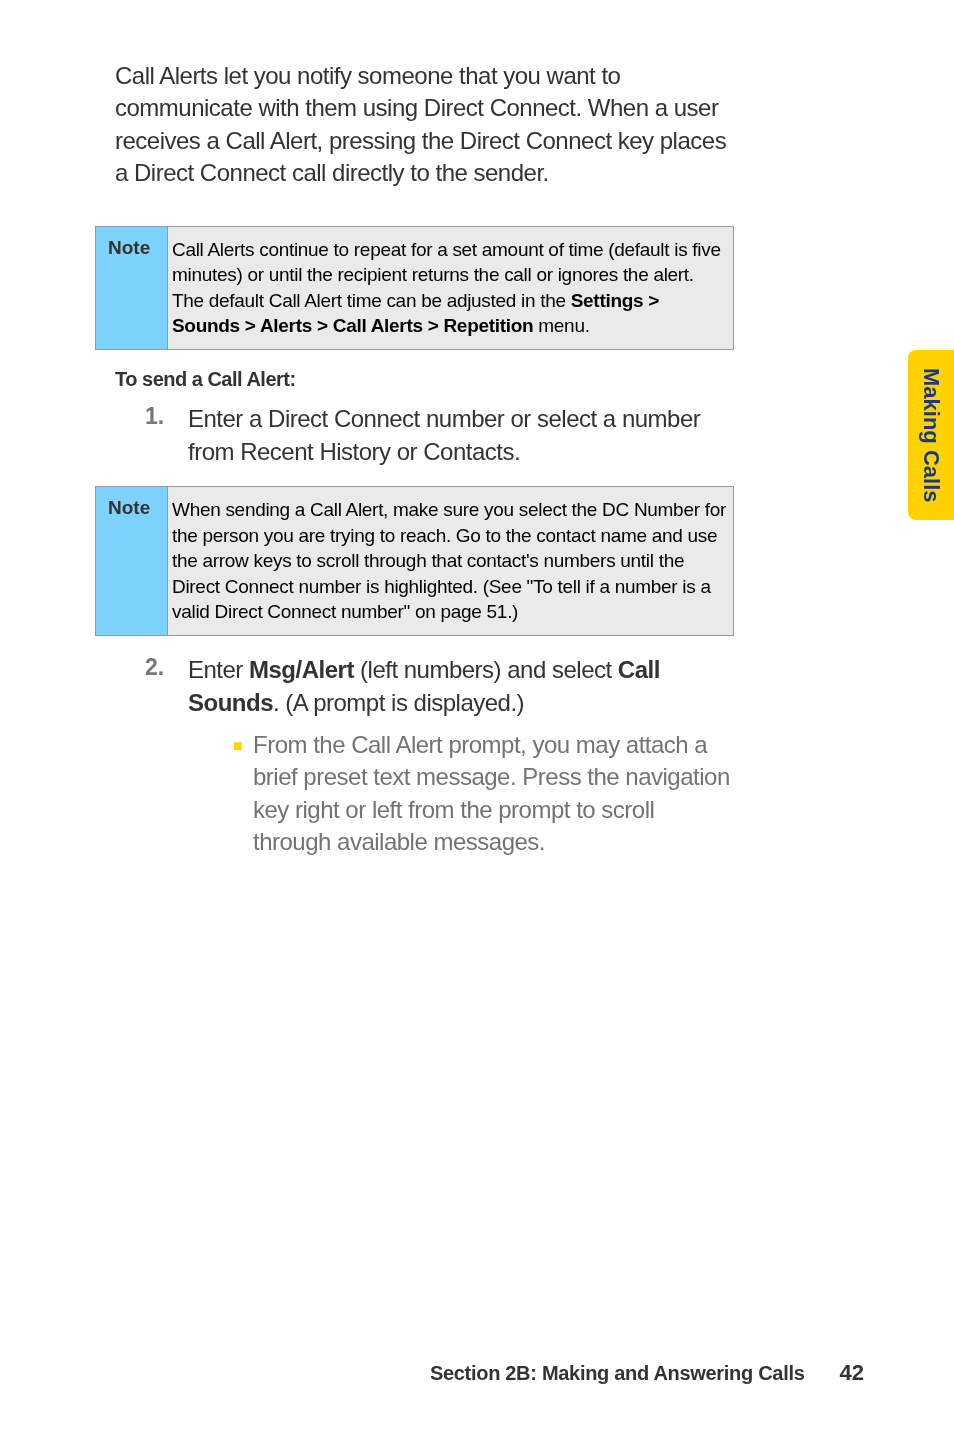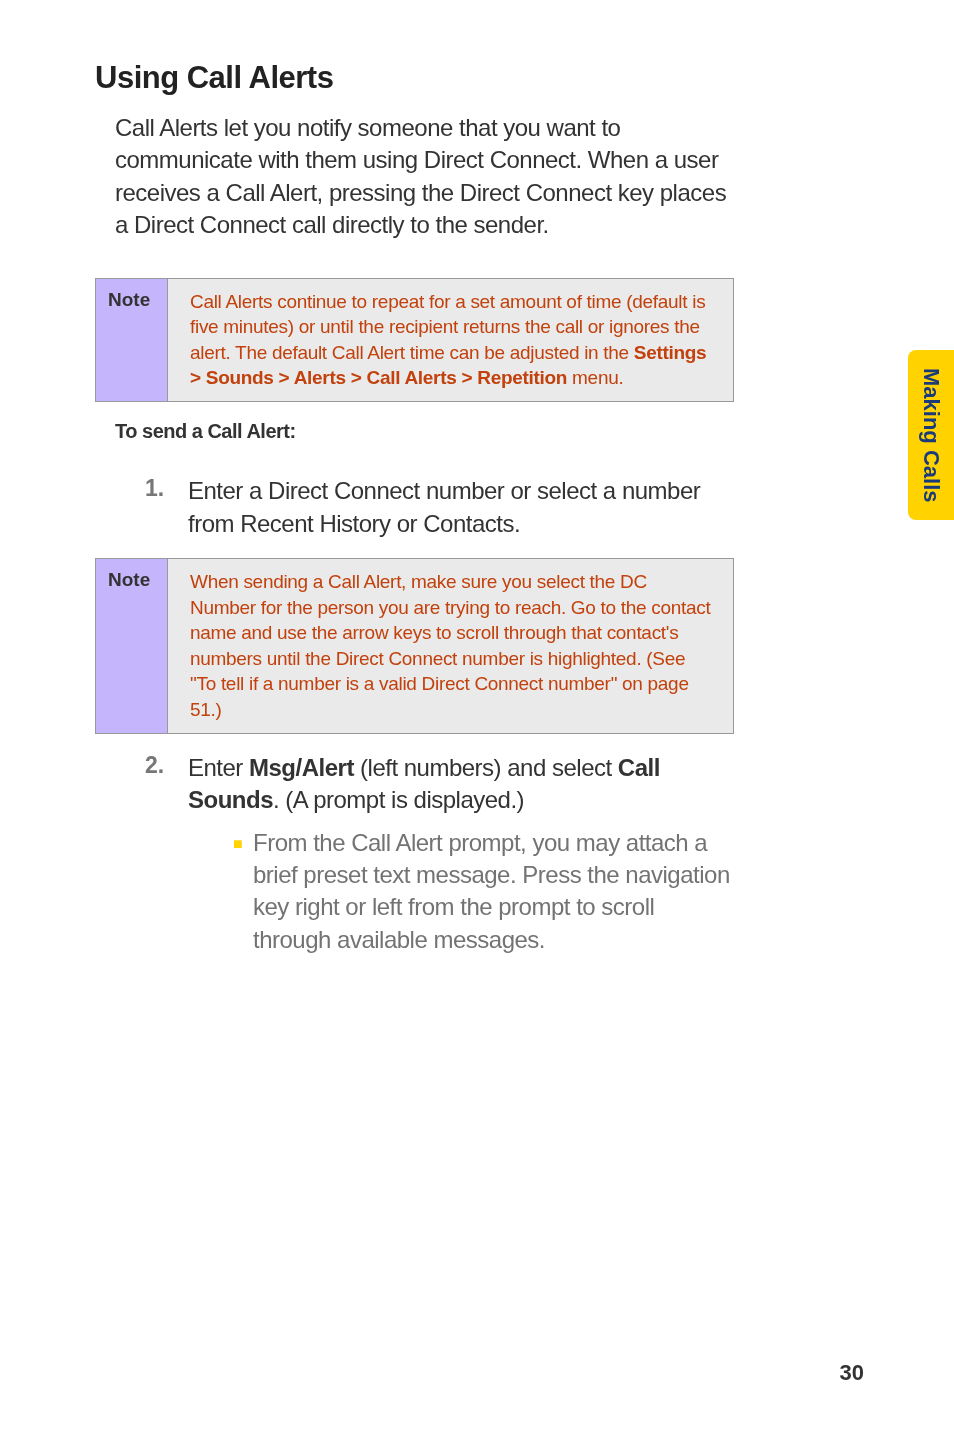--- a/index.html
+++ b/index.html
@@ -40,50 +40,50 @@
     }
     
     .note-box {
       border: 1px solid #999;
       display: flex;
       margin-bottom: 18px;
       margin-right: 130px;
     }
     
     .note-label {
-      background: #c4b5fd;
+      background: #7dd3fc;
       padding: 10px 12px;
       font-weight: bold;
       font-size: 19px;
       color: #333;
       border-right: 1px solid #999;
       min-width: 72px;
       flex-shrink: 0;
     }
     
     .note-content {
       background: #eaeaea;
-      padding: 10px 22px;
+      padding: 10px 4px;
       font-size: 19px;
       line-height: 1.35;
-      color: #c2410c;
+      color: #000000;
       flex: 1;
       letter-spacing: -0.3px;
     }
     
     .note-content .bold {
       font-weight: bold;
     }
     
     .subheading {
       font-size: 20px;
       font-weight: bold;
       color: #333;
       margin-left: 20px;
-      margin-bottom: 32px;
+      margin-bottom: 12px;
       letter-spacing: -0.5px;
     }
     
     .step-list {
       margin-left: 50px;
       margin-right: 130px;
       margin-bottom: 18px;
     }
     
     .step-item {
@@ -174,21 +174,20 @@
     .footer-page {
       font-size: 22px;
       font-weight: bold;
       color: #333;
     }
   </style>
 </head>
 <body>
 
 <div class="page-content">
-  <h1 class="main-heading">Using Call Alerts</h1>
 
   <p class="intro-text">Call Alerts let you notify someone that you want to communicate with them using Direct Connect. When a user receives a Call Alert, pressing the Direct Connect key places a Direct Connect call directly to the sender.</p>
 
   <div class="note-box">
     <div class="note-label">Note</div>
     <div class="note-content">
       <span>Call Alerts continue to repeat for a set amount of time (default is five minutes) or until the recipient returns the call or ignores the alert. The default Call Alert time can be adjusted in the </span><span class="bold">Settings &gt; Sounds &gt; Alerts &gt; Call Alerts &gt; Repetition</span><span> menu.</span>
     </div>
   </div>
 
@@ -220,14 +219,15 @@
       </div>
     </div>
   </div>
 </div>
 
 <div class="side-tab">
   <div class="side-tab-text">Making Calls</div>
 </div>
 
 <div class="footer">
-  <div class="footer-page">30</div>
+  <div class="footer-section">Section 2B: Making and Answering Calls</div>
+  <div class="footer-page">42</div>
 </div>
 
 </body></html>

